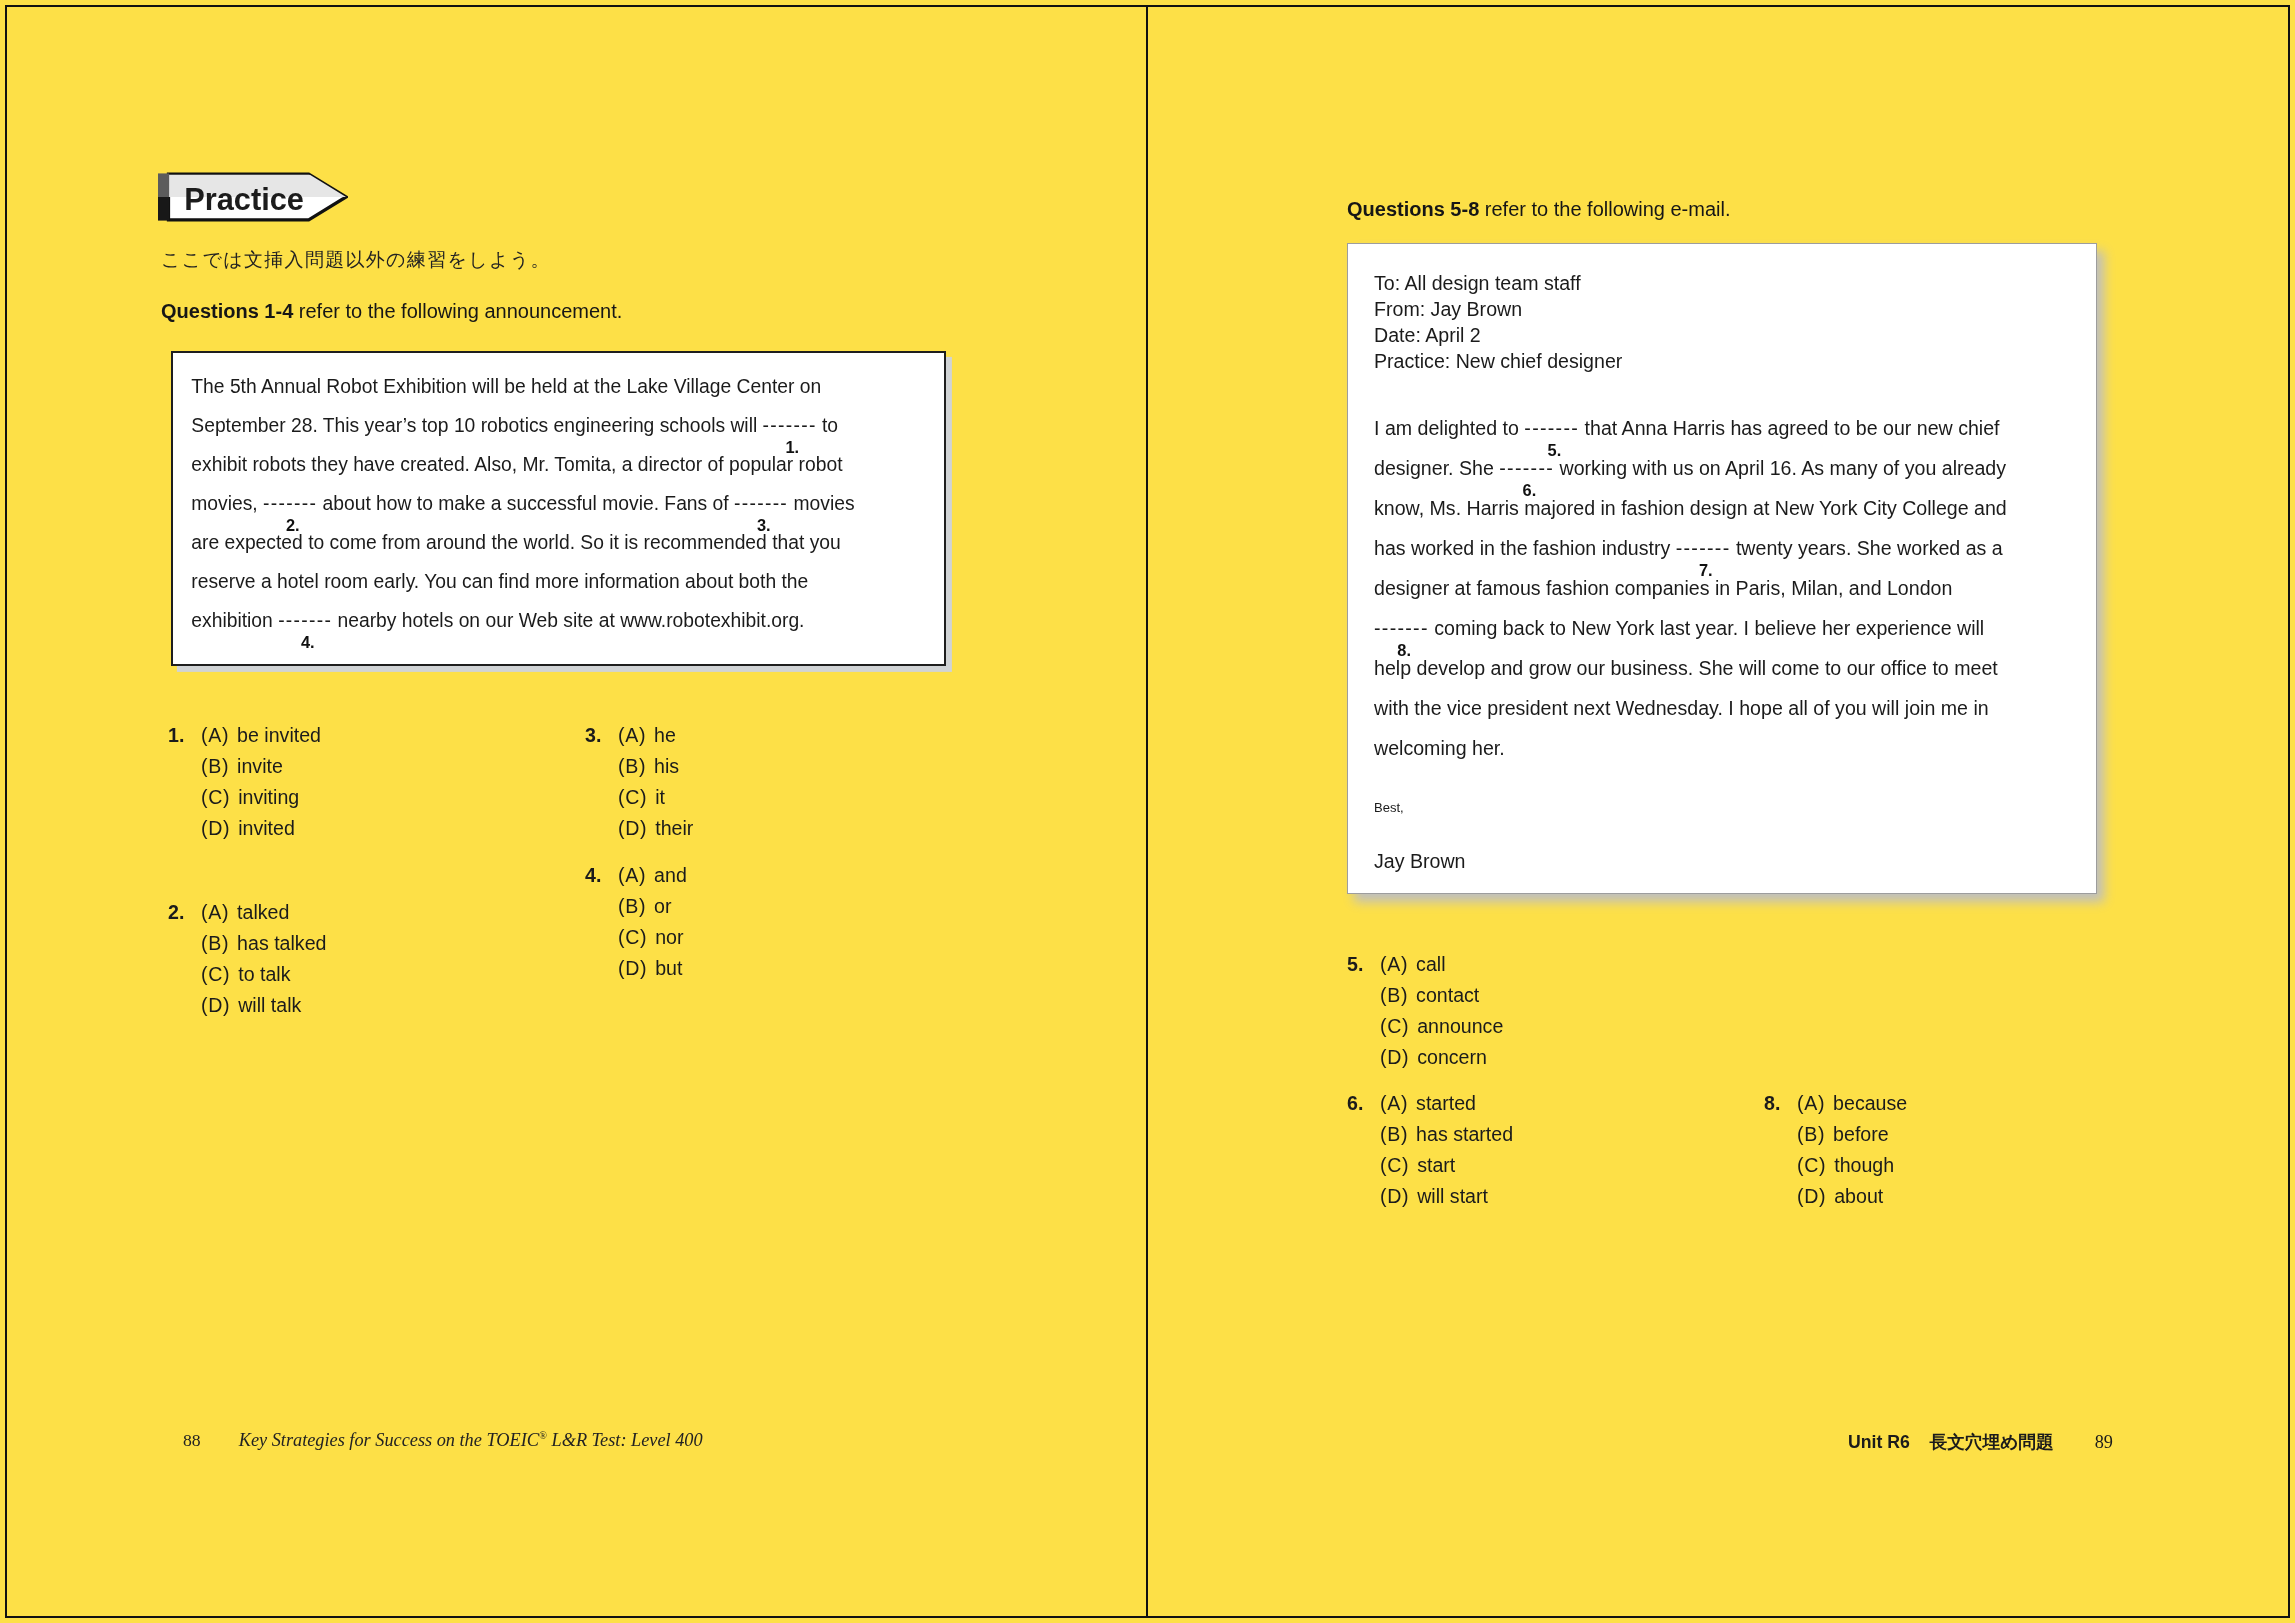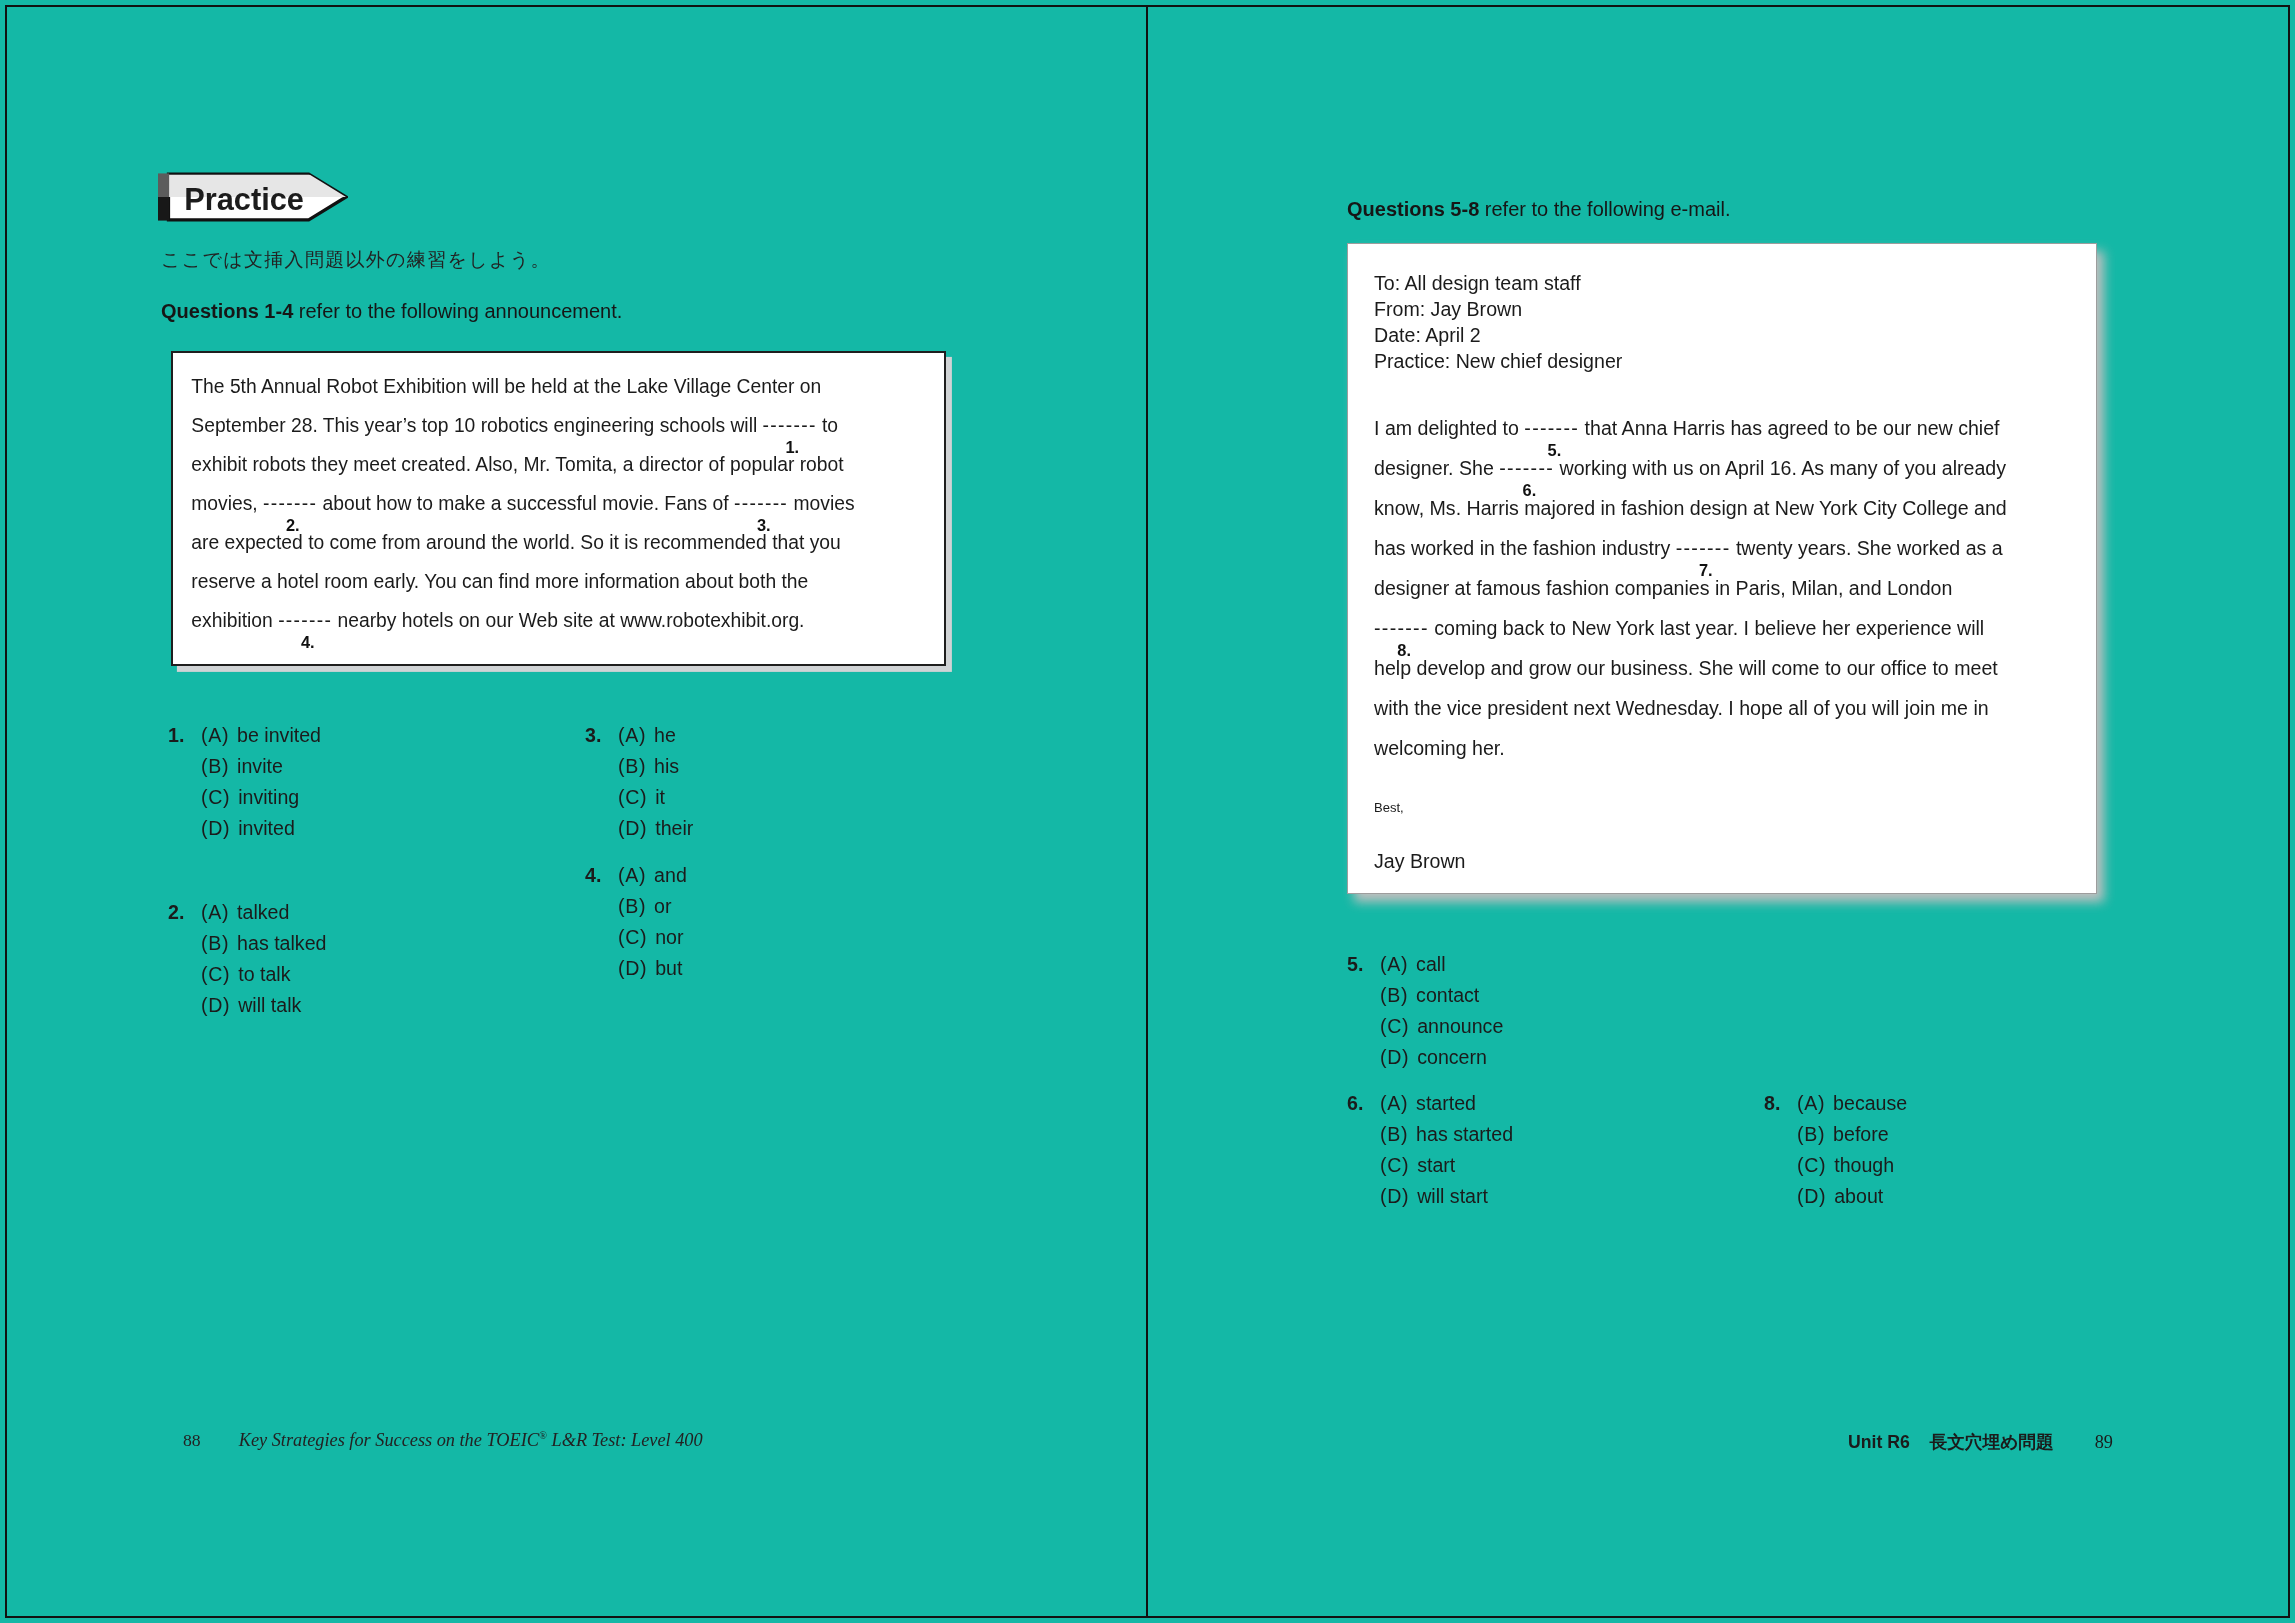--- a/index.html
+++ b/index.html
@@ -1,17 +1,17 @@
 <!DOCTYPE html>
 <html style="font-size:10.5px"><head>
 <meta charset="utf-8">
 <style>
   html,body{margin:0;padding:0;background:#ffffff;}
   body{font-family:"Liberation Sans", sans-serif;color:#1b1b1b;}
-  #spread{position:relative;width:2295px;height:1623px;background:#14b8a6;overflow:hidden;}
+  #spread{position:relative;width:2295px;height:1623px;background:#fde047;overflow:hidden;}
   .frame{position:absolute;left:5.2px;top:5.2px;right:5.2px;bottom:5.2px;border:2px solid #111;}
   .divider{position:absolute;left:1146px;top:5.2px;bottom:5.2px;width:2px;background:#111;}
 
   
   .banner{position:absolute;left:158px;top:172px;}
   .jp-intro{position:absolute;left:161px;top:247px;font-size:19px;letter-spacing:1.3px;color:#222;}
   .ref-line{position:absolute;font-size:20px;color:#161616;}
   .ref-line .bold{font-weight:700;}
   #ref1{left:161px;top:300px;}
   #ref2{left:1347px;top:198px;}
@@ -82,21 +82,21 @@
 
   <div class="jp-intro">ここでは文挿入問題以外の練習をしよう。</div>
 
   <div class="ref-line" id="ref1">
     <span class="bold">Questions 1-4</span><span> refer to the following announcement.</span>
   </div>
 
   <div class="ann-box">
       <div class="line">The 5th Annual Robot Exhibition will be held at the Lake Village Center on</div>
       <div class="line">September 28. This year’s top 10 robotics engineering schools will <span class="blank"><span class="dashes">-------</span><span class="bnum">1.</span></span> to</div>
-      <div class="line">exhibit robots they meet created. Also, Mr. Tomita, a director of popular robot</div>
+      <div class="line">exhibit robots they have created. Also, Mr. Tomita, a director of popular robot</div>
       <div class="line">movies, <span class="blank"><span class="dashes">-------</span><span class="bnum">2.</span></span> about how to make a successful movie. Fans of <span class="blank"><span class="dashes">-------</span><span class="bnum">3.</span></span> movies</div>
       <div class="line">are expected to come from around the world. So it is recommended that you</div>
       <div class="line">reserve a hotel room early. You can find more information about both the</div>
       <div class="line">exhibition <span class="blank"><span class="dashes">-------</span><span class="bnum">4.</span></span> nearby hotels on our Web site at www.robotexhibit.org.</div>
     </div>
 
   <div class="question" id="q1">
       <div class="q-row"><span class="qnum">1.</span><span class="opt-letter">(A)</span><span class="opt-text">be invited</span></div>
       <div class="q-row"><span class="qnum"></span><span class="opt-letter">(B)</span><span class="opt-text">invite</span></div>
       <div class="q-row"><span class="qnum"></span><span class="opt-letter">(C)</span><span class="opt-text">inviting</span></div>

